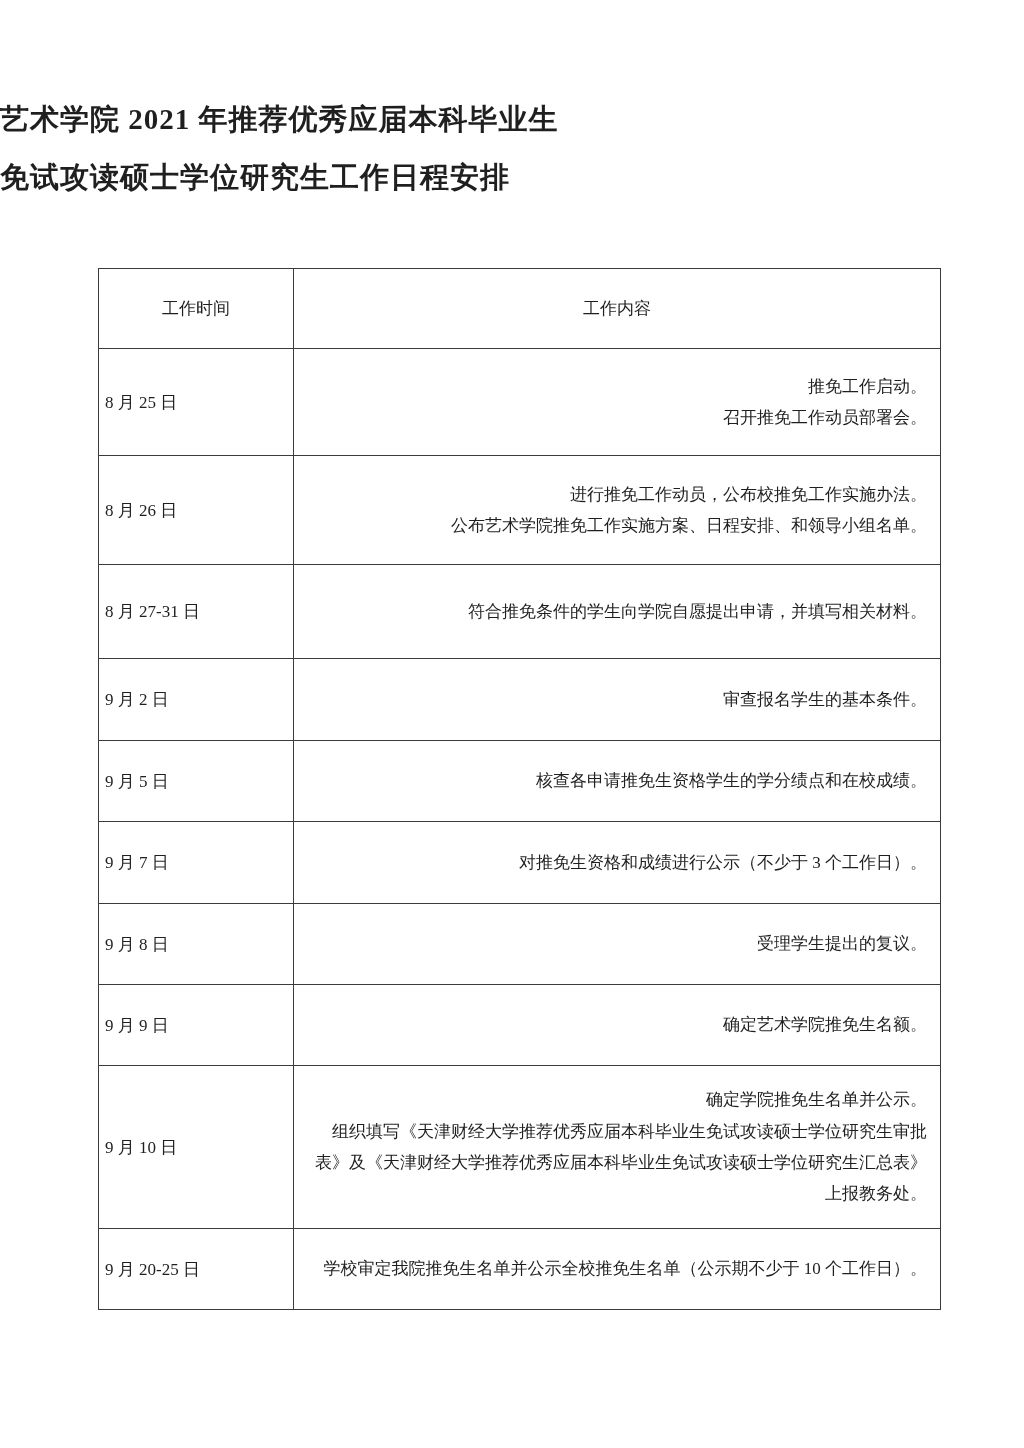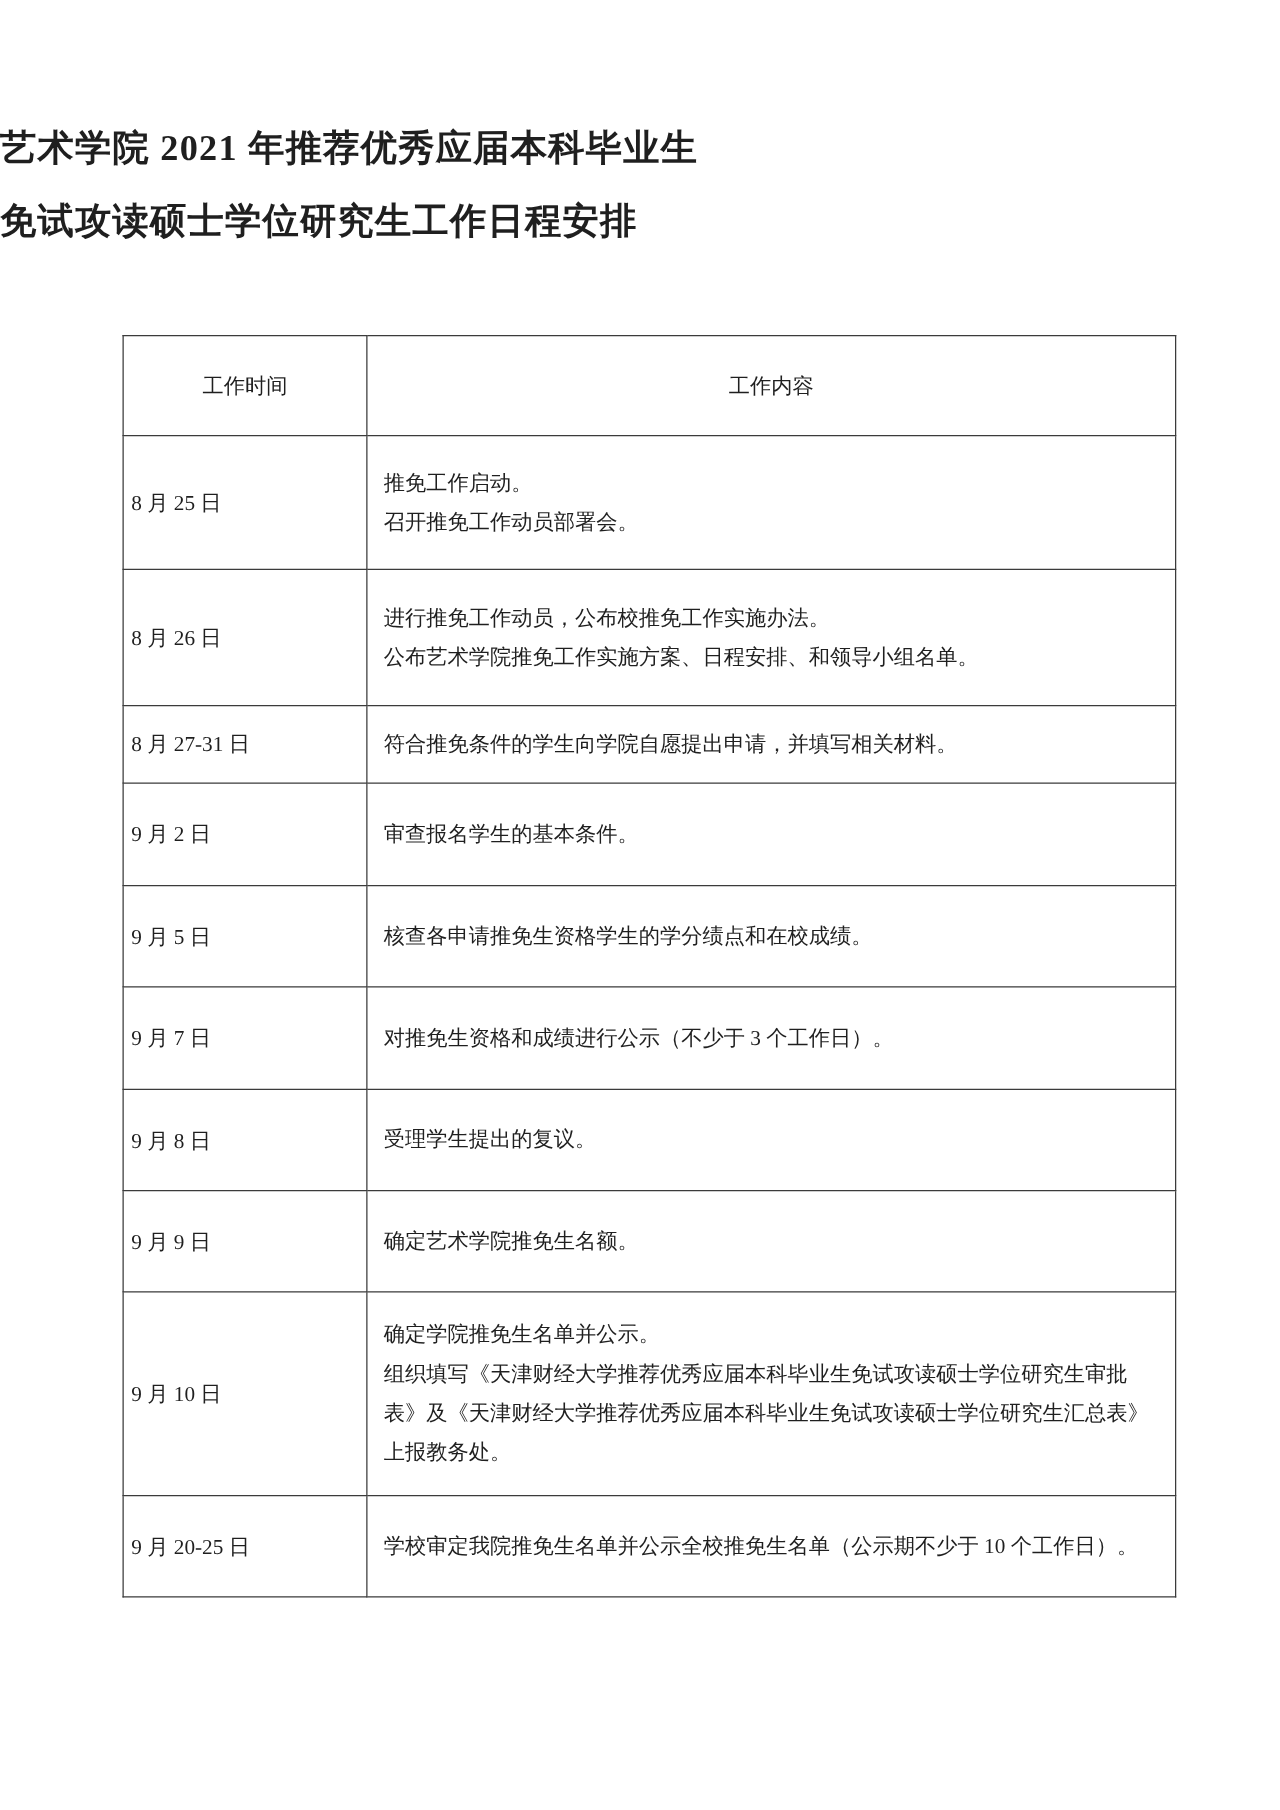--- a/index.html
+++ b/index.html
@@ -43,32 +43,32 @@
   }
   td.time-col {
     width: 195px;
     text-align: left;
     padding: 4px 6px;
   }
   td.content-col {
     padding: 12px 13px;
     line-height: 1.85;
     white-space: pre-line;
-    text-align: left;
+    text-align: right;
   }
   tr.header-row td {
     text-align: center;
     padding: 16px 6px;
     white-space: normal;
   }
   
   tr.header-row            { height: 80px; }
   tr:nth-child(2)          { height: 107px; }
   tr:nth-child(3)          { height: 109px; margin-left: 20px; }
-  tr:nth-child(4)          { height: 62px; }
+  tr:nth-child(4)          { height: 94px; }
   tr:nth-child(5)          { height: 82px; margin-left: 14px; }
   tr:nth-child(6)          { height: 81px; }
   tr:nth-child(7)          { height: 82px; margin-top: 16px; }
   tr:nth-child(8)          { height: 81px; }
   tr:nth-child(9)          { height: 81px; }
   tr:nth-child(10)         { height: 163px; }
   tr:nth-child(11)         { height: 81px; }
 </style>
 </head>
 <body>

